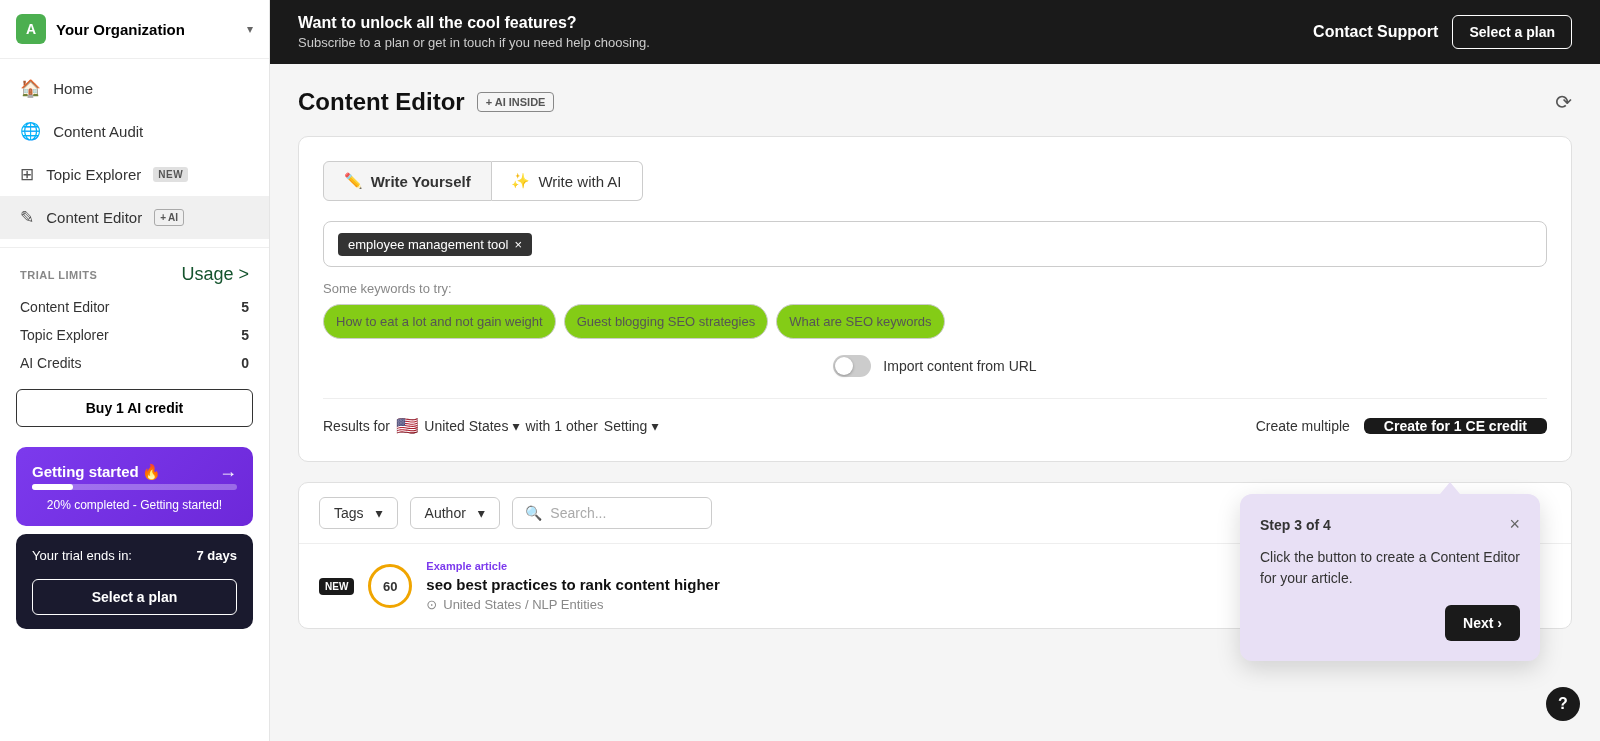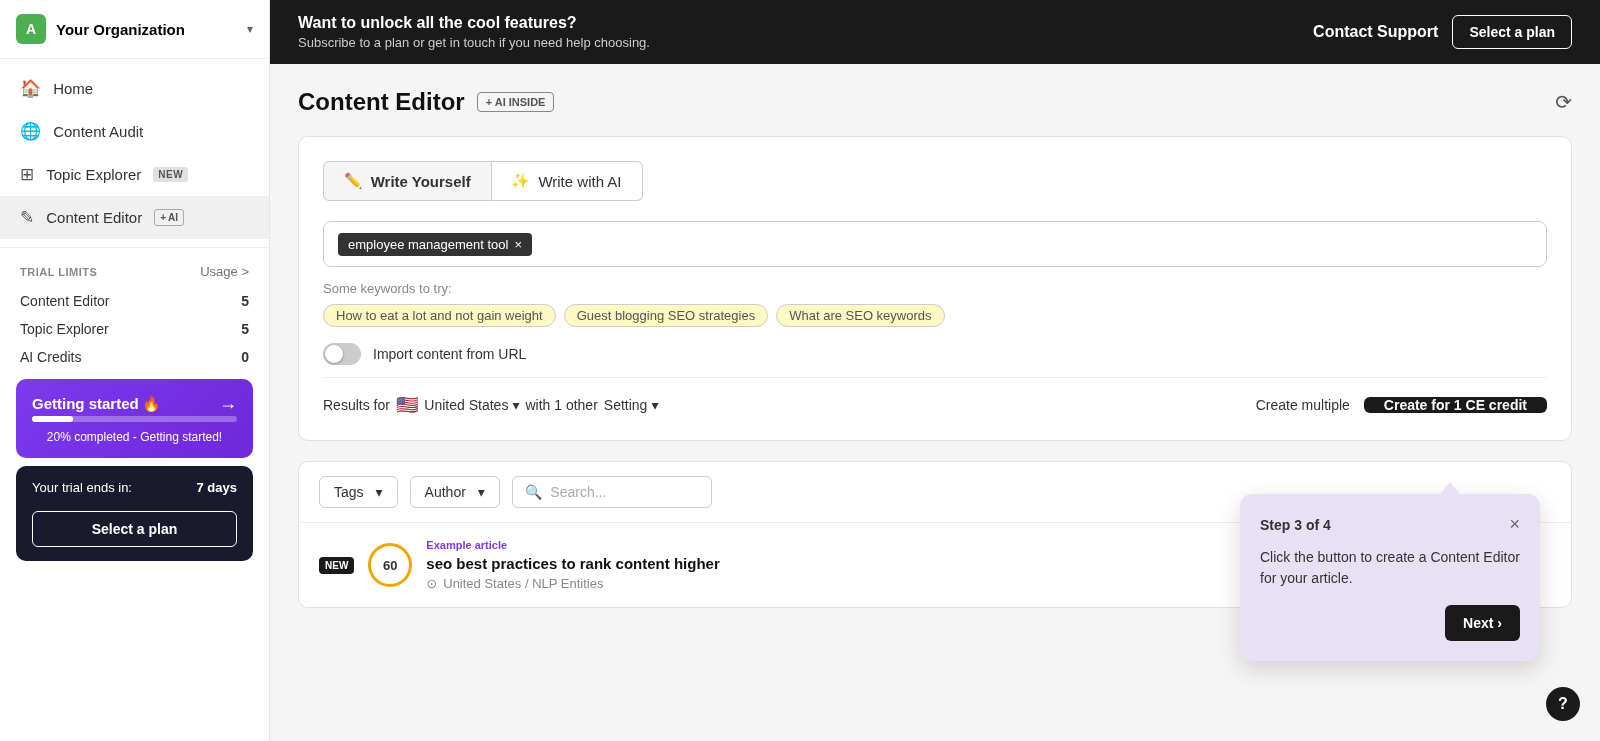--- a/index.html
+++ b/index.html
@@ -59,21 +59,21 @@
       border: 1px solid #aaa; color: #555;
       border-radius: 3px; padding: 2px 5px;
       display: flex; align-items: center; gap: 2px;
     }
     .sidebar-divider { height: 1px; background: #eee; margin: 8px 0; }
     .trial-limits-header {
       display: flex; align-items: center; justify-content: space-between;
       padding: 8px 20px;
     }
     .trial-limits-label { font-size: 11px; font-weight: 700; color: #888; text-transform: uppercase; letter-spacing: 0.5px; }
-    .usage-link { font-size: 13px; color: #737373; cursor: pointer; font-weight: 500; }
+    .usage-link { font-size: 18px; color: #14532d; cursor: pointer; font-weight: 500; }
     .limit-item {
       display: flex; align-items: center; justify-content: space-between;
       padding: 6px 20px; font-size: 14px; color: #333;
     }
     .limit-count { font-size: 14px; font-weight: 600; color: #333; }
     .buy-ai-btn {
       margin: 12px 16px;
       padding: 10px;
       border: 1.5px solid #333;
       background: #fff;
@@ -208,29 +208,30 @@
       font-size: 13px;
       display: flex; align-items: center; gap: 6px;
     }
     .chip-close { cursor: pointer; font-size: 13px; }
     .suggestions-row { margin-bottom: 16px; }
     .suggestions-label { font-size: 13px; color: #888; margin-bottom: 8px; }
     .suggestion-chips { display: flex; gap: 8px; flex-wrap: wrap; }
     .suggestion-chip {
       border: 1px solid #ccc;
       border-radius: 20px;
-      padding: 3px 12px;
+      padding: 9px 12px;
       font-size: 13px;
       color: #555;
       cursor: pointer;
-      background: #fef9c3;
+      background: #84cc16;
     }
     .import-row {
       display: flex; align-items: center; gap: 12px;
-      margin-bottom: 12px;
+      margin-bottom: 21px;
+      justify-content: center;
     }
     .toggle {
       width: 38px; height: 22px;
       background: #ccc;
       border-radius: 11px;
       position: relative;
       cursor: pointer;
     }
     .toggle-knob {
       width: 18px; height: 18px;
@@ -420,20 +421,21 @@
     </div>
     <div class="limit-item">
       <span>Topic Explorer</span>
       <span class="limit-count">5</span>
     </div>
     <div class="limit-item">
       <span>AI Credits</span>
       <span class="limit-count">0</span>
     </div>
 
+    <button class="buy-ai-btn">Buy 1 AI credit</button>
 
     <div class="getting-started-card">
       <div class="gs-header">
         <span class="gs-title">Getting started 🔥</span>
         <span class="gs-arrow">→</span>
       </div>
       <div class="gs-progress-bar-bg">
         <div class="gs-progress-bar"></div>
       </div>
       <div class="gs-label">20% completed - Getting started!</div>

